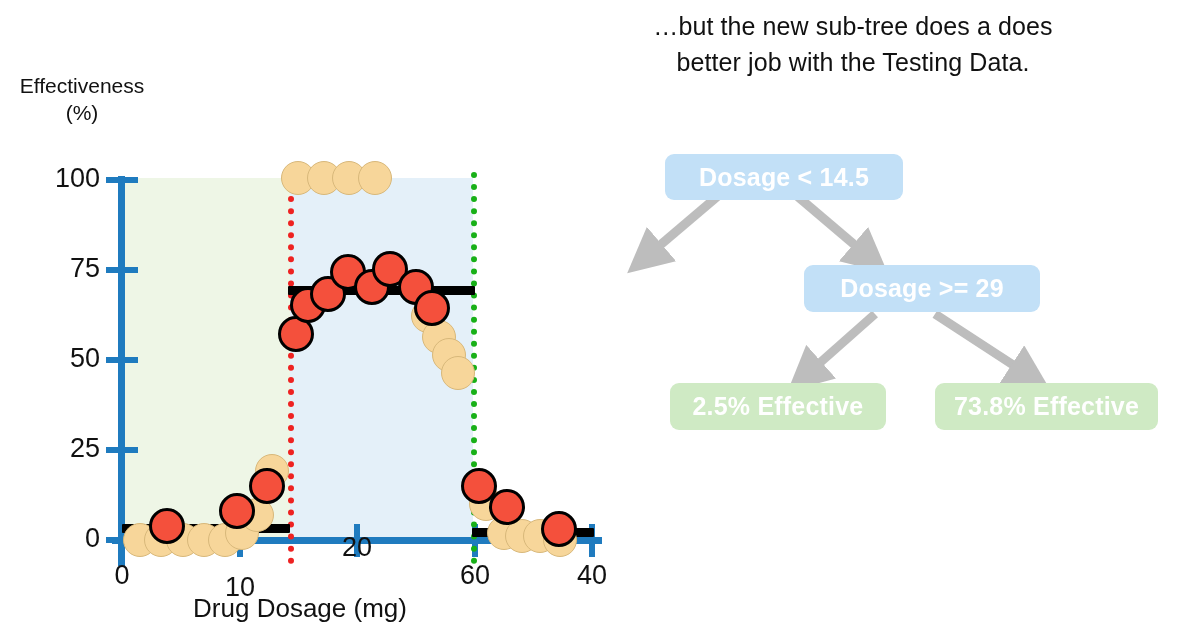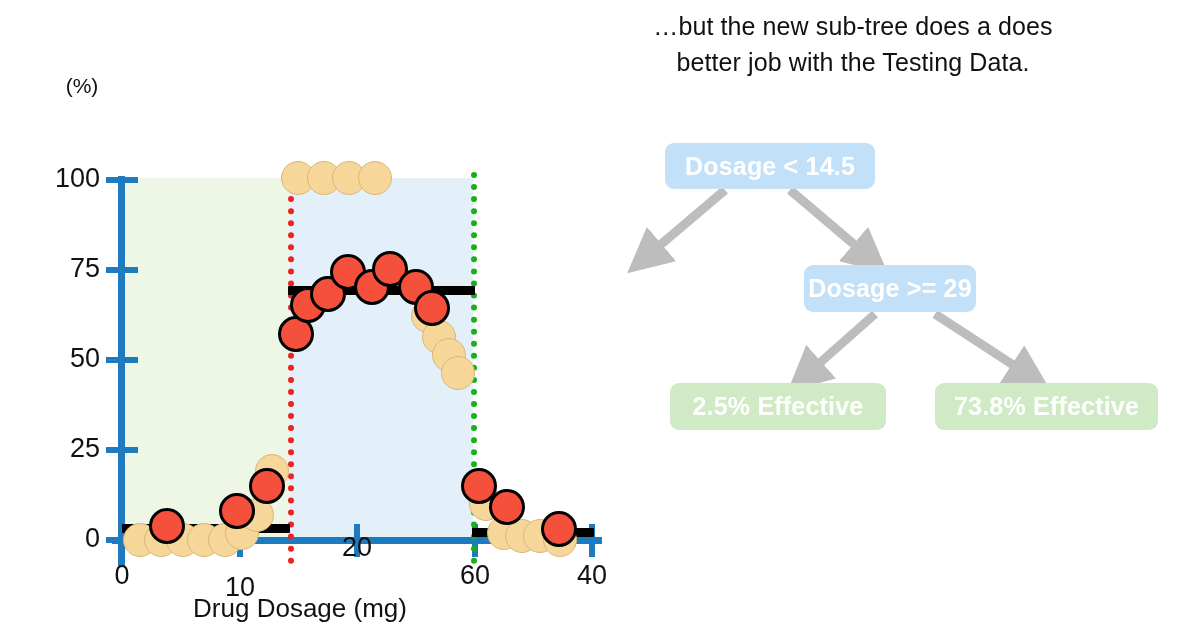--- a/index.html
+++ b/index.html
@@ -53,20 +53,21 @@
 <div id="stage">
 
   <div class="heading">
     <span>…but the new sub-tree does a does</span><br>
     <span>better job with the </span><b>Testing Data</b><span>.</span>
   </div>
 
   <div class="chart">
 
     <div class="axis-title" id="ylab">
+      <div>Effectiveness</div>
       <div>(%)</div>
     </div>
 
     <div class="band band-green" style="left:122px;top:178px;width:168px;height:362px;"></div>
     <div class="band band-blue" style="left:290px;top:178px;width:183px;height:362px;"></div>
 
     <div class="axis-line" style="left:118px;top:176px;width:7px;height:390px;"></div>
     <div class="axis-line" style="left:112px;top:537px;width:490px;height:7px;"></div>
 
     <div class="tickmark" style="left:106px;top:177px;width:32px;height:6px;"></div>
@@ -148,19 +149,19 @@
         <marker id="ah" markerWidth="5" markerHeight="5" refX="2.4" refY="2.5" orient="auto">
           <path d="M0,0 L5,2.5 L0,5 z" fill="#bdbdbd"></path>
         </marker>
       </defs>
       <line x1="255" y1="190" x2="175" y2="258" stroke="#bdbdbd" stroke-width="9" marker-end="url(#ah)"></line>
       <line x1="320" y1="190" x2="400" y2="258" stroke="#bdbdbd" stroke-width="9" marker-end="url(#ah)"></line>
       <line x1="405" y1="314" x2="335" y2="376" stroke="#bdbdbd" stroke-width="9" marker-end="url(#ah)"></line>
       <line x1="465" y1="314" x2="560" y2="376" stroke="#bdbdbd" stroke-width="9" marker-end="url(#ah)"></line>
     </svg>
 
-    <div class="node node-blue" style="left:195px;top:143px;width:210px;height:46px;">Dosage &lt; 14.5</div>
-    <div class="node node-blue" style="left:334px;top:265px;width:172px;height:47px;">Dosage &gt;= 29</div>
+    <div class="node node-blue" style="left:195px;top:154px;width:238px;height:46px;">Dosage &lt; 14.5</div>
+    <div class="node node-blue" style="left:334px;top:265px;width:236px;height:47px;">Dosage &gt;= 29</div>
     <div class="node node-green" style="left:200px;top:383px;width:216px;height:47px;">2.5% Effective</div>
     <div class="node node-green" style="left:465px;top:383px;width:223px;height:47px;">73.8% Effective</div>
   </div>
 
 </div>
 
 </body></html>

